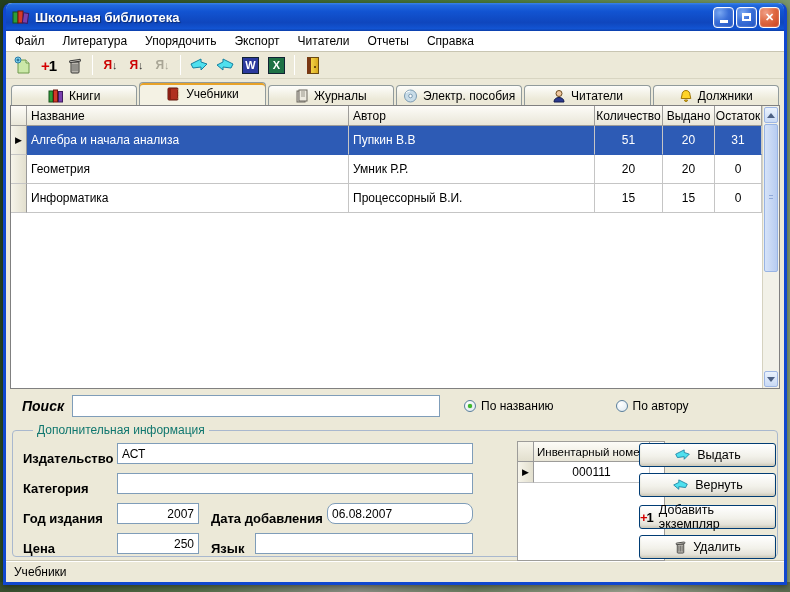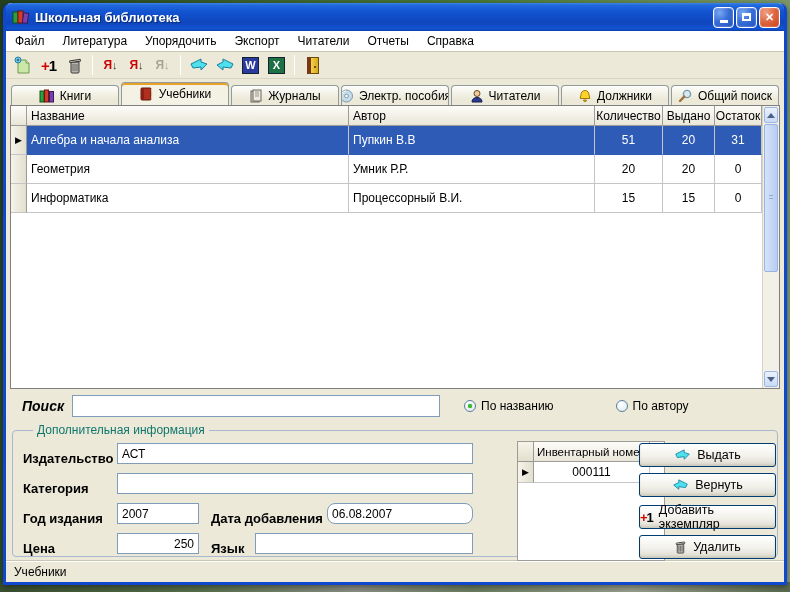--- a/index.html
+++ b/index.html
@@ -262,27 +262,20 @@
             </svg>
         <span>Читатели</span>
       </div>
       <div class="tab">
         <svg width="14" height="14" viewBox="0 0 14 14">
               <path d="M7 1.5c2.6 0 4 2 4 4.5l.8 3.5H2.2L3 6c0-2.5 1.4-4.5 4-4.5z" fill="#FFD428" stroke="#A07808"></path>
               <path d="M5.5 11a1.5 1.5 0 0 0 3 0z" fill="#FFD428" stroke="#A07808"></path>
             </svg>
         <span>Должники</span>
       </div>
-      <div class="tab">
-        <svg width="15" height="14" viewBox="0 0 15 14">
-              <circle cx="9" cy="5" r="3.6" fill="#D8E8F0" stroke="#7a9ab0" stroke-width="1.4"></circle>
-              <path d="M6.2 7.6 2 12" stroke="#A07040" stroke-width="2.4" stroke-linecap="round"></path>
-            </svg>
-        <span>Общий поиск</span>
-      </div>
     </div>
 
     <div class="grid">
       <div class="gwrap">
         <div class="grow ghead">
           <div class="gcell rowhdr"></div>
           <div class="gcell c-name">Название</div>
           <div class="gcell c-author">Автор</div>
           <div class="gcell c-qty">Количество</div>
           <div class="gcell c-issued">Выдано</div>
@@ -344,21 +337,21 @@
     <fieldset class="groupbox">
       <legend>Дополнительная информация</legend>
 
       <span class="flabel" style="left:10px; top:14px;">Издательство</span>
       <input class="finput" style="left: 104px; top: 6px; width: 356px;" type="text" value="АСТ">
 
       <span class="flabel" style="left:10px; top:44px;">Категория</span>
       <input class="finput" style="left: 104px; top: 36px; width: 356px;" type="text" value="">
 
       <span class="flabel" style="left:10px; top:74px;">Год издания</span>
-      <input class="finput" style="left: 104px; top: 66px; width: 82px;" type="text" value="2007">
+      <input class="finput" style="left: 104px; top: 66px; width: 82px; text-align: right;" type="text" value="2007">
       <span class="flabel" style="left:198px; top:74px;">Дата добавления</span>
       <input class="finput" style="left: 314px; top: 66px; width: 146px; border-radius: 8px;" type="text" value="06.08.2007">
 
       <span class="flabel" style="left:10px; top:104px;">Цена</span>
       <input class="finput" style="left: 104px; top: 96px; width: 82px; text-align: right;" type="text" value="250">
       <span class="flabel" style="left:198px; top:104px;">Язык</span>
       <input class="finput" style="left: 242px; top: 96px; width: 218px;" type="text" value="">
 
       <div class="inv-panel">
         <div class="inv-head">

